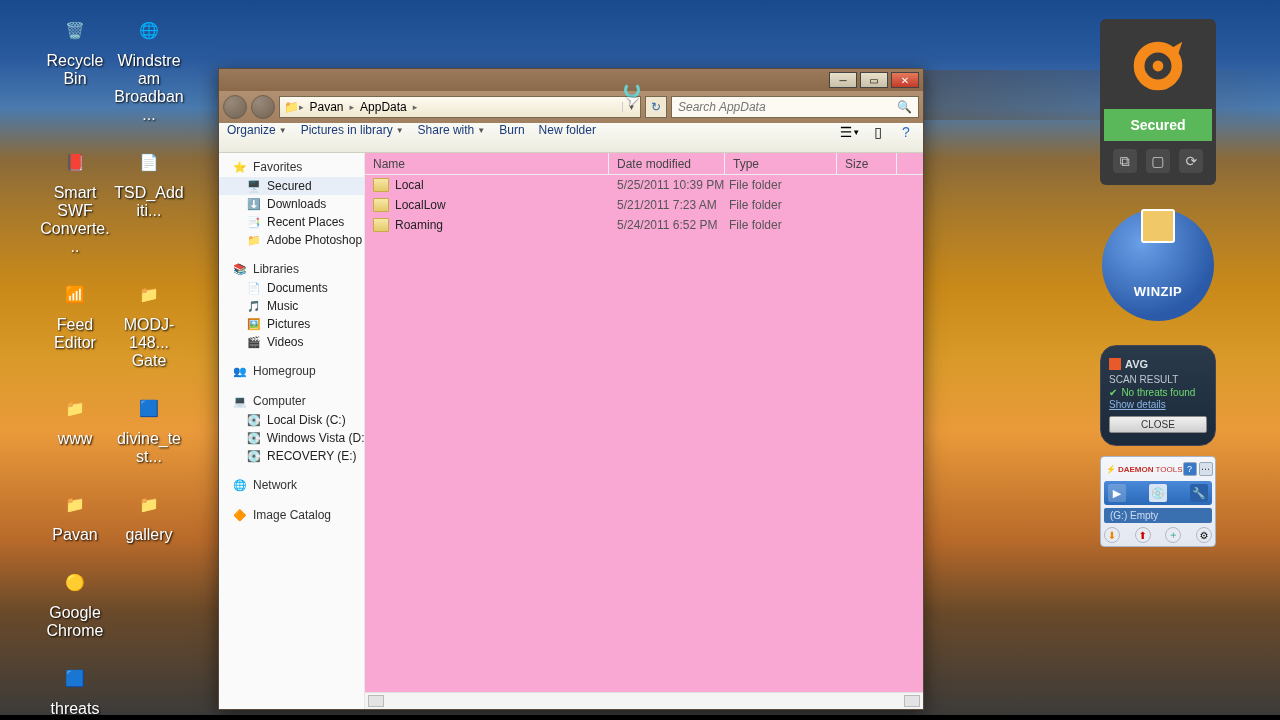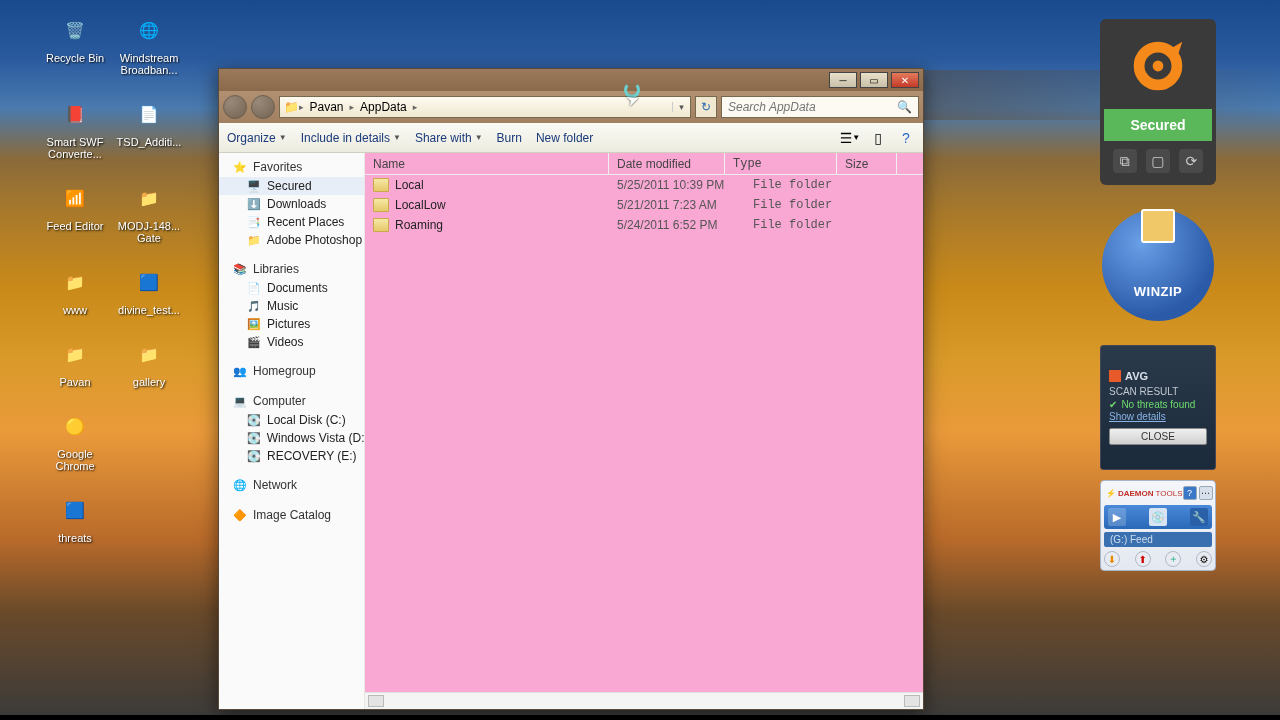--- a/index.html
+++ b/index.html
@@ -18,21 +18,21 @@
   content: ""; position: absolute; top: 70px; left: 200px; right: 0; height: 50px;
   background: linear-gradient(90deg, transparent, #4a3a2a 20%, #5a4a3a 60%, transparent);
   opacity: 0.6;
 }
 .letterbox-bottom { position: absolute; bottom:0; left:0; right:0; height: 5px; background:#000; }
 
 
 .desktop-icons { position: absolute; top: 10px; left: 40px; width: 150px; }
 .dicon { width: 70px; display: inline-flex; flex-direction: column; align-items: center; margin-bottom: 18px; cursor: pointer; }
 .dicon .glyph { width: 40px; height: 40px; display:flex; align-items:center; justify-content:center; }
-.dicon .label { color: #fff; font-size: 11px; text-align: center; text-shadow: 1px 1px 2px #000; margin-top: 2px; word-wrap: break-word; width: 70px; }
+.dicon .label { color: #fff; font-size: 16px; text-align: center; text-shadow: 1px 1px 2px #000; margin-top: 2px; word-wrap: break-word; width: 70px; }
 .dgrid { display: grid; grid-template-columns: 70px 70px; gap: 0 4px; }
 
 
 .explorer {
   position: absolute; top: 68px; left: 218px; width: 706px; height: 642px;
   background: #fff; border: 1px solid #5a4a3a; box-shadow: 0 4px 18px rgba(0,0,0,.5);
   display: flex; flex-direction: column;
 }
 .titlebar {
   height: 22px; background: linear-gradient(#9a7a5a,#8a6a4a);
@@ -49,51 +49,51 @@
 }
 .navbtn { width:24px; height:24px; border-radius:50%; background: radial-gradient(circle at 30% 30%, #888,#444); border:1px solid #333; cursor:pointer; }
 .navbtn.dis { opacity:.5; }
 .addr {
   flex:1; height:22px; background: linear-gradient(#fefaf0,#f0e8d0); border:1px solid #76694e; display:flex; align-items:center; font-size:12px; padding-left:4px;
 }
 .addr .crumb { padding: 0 6px; cursor:pointer; }
 .addr .sep { color:#666; font-size:9px; }
 .addr-drop { width:18px; text-align:center; color:#555; cursor:pointer; font-size:9px; border-left:1px solid #ccc; }
 .refresh { width:22px; height:22px; background:#f0e8d0; border:1px solid #76694e; display:flex;align-items:center;justify-content:center; font-size:12px; color:#2a6aaa; cursor:pointer;}
-.searchbox { width:198px; height:22px; background:#fcfaf2; border:1px solid #76694e; display:flex; align-items:center; padding:0 6px; }
+.searchbox { width:248px; height:22px; background:#fcfaf2; border:1px solid #76694e; display:flex; align-items:center; padding:0 6px; }
 .searchbox input { border:0; outline:0; flex:1; font-size:12px; font-style:italic; color:#888; background:transparent; }
 .searchbox .sicon { color:#5a7aaa; font-size:12px; }
 
 .toolbar {
   height:30px; background: linear-gradient(#fafaf6,#ecece0); border-bottom:1px solid #d0d0c0;
-  display:flex; align-items:center; padding: 0 8px; gap: 14px; font-size:12px;
+  display:flex; align-items:flex-start; padding: 0 8px; gap: 14px; font-size:12px;
 }
 .tdrop { color:#1a3a7a; cursor:pointer; display:flex; align-items:center; gap:3px;}
 .tdrop .arr{ font-size:8px; color:#555;}
 .spacer{flex:1;}
 .tool-icons{ display:flex; gap:10px; align-items:center;}
 .ti{ width:18px;height:18px;cursor:pointer; display:flex;align-items:center;justify-content:center; font-size:14px;}
 
 .body { flex:1; display:flex; min-height:0; }
 .navpane { width:146px; background:#fafafa; border-right:1px solid #e8e8e0; overflow:auto; padding: 4px 0 10px 0; font-size:12px; }
 .navgroup { margin-bottom: 10px; }
 .navhead { padding: 3px 6px 3px 14px; color:#333; display:flex; align-items:center; gap:6px; cursor:pointer;}
 .navitem { padding: 2px 6px 2px 28px; color:#222; display:flex; align-items:center; gap:6px; cursor:pointer; white-space:nowrap; overflow:hidden; text-overflow:ellipsis;}
 .navitem.sel { background:#e8eef8; }
 .nicon { width:14px; height:14px; display:inline-flex; align-items:center; justify-content:center; font-size:11px;}
 
 .content { flex:1; display:flex; flex-direction:column; background:#f9a8d4; }
 .colhead { height:22px; border-bottom:1px solid #ececec; display:flex; align-items:center; font-size:12px; color:#444; }
 .colhead div { padding:0 8px; border-right:1px solid #f0f0f0; height:100%; display:flex; align-items:center; }
-.c-name{width:244px;} .c-date{width:116px;} .c-type{width:112px;font-family:Liberation Mono, monospace;} .c-size{width:60px;}
+.c-name{width:244px;} .c-date{width:116px;} .c-type{width:112px;} .c-size{width:60px;}
 .rows { flex:1; overflow:auto; }
 .row { display:flex; align-items:center; height:20px; font-size:12px; color:#222; cursor:pointer; }
 .row .c-name{ display:flex;align-items:center; gap:6px; padding-left:8px;}
 .row .c-date{ padding-left:8px; color:#555;}
-.row .c-type{ padding-left:4px; color:#555;margin-left:24px;}
+.row .c-type{ padding-left:4px; color:#555;}
 .fgly{ width:16px;height:14px; background:linear-gradient(#f7e8a6,#e5c96a); border:1px solid #c8aa4a; border-radius:1px;}
 .hscroll{ height:17px; border-top:1px solid #e0e0e0; background:#f4f4f4; position:relative;}
 .hscroll::before{content:"";position:absolute;left:3px;top:2px;bottom:2px;width:14px;background:#e4e4e4;border:1px solid #bbb;}
 .hscroll::after{content:"";position:absolute;right:3px;top:2px;bottom:2px;width:14px;background:#e4e4e4;border:1px solid #bbb;}
 
 .status { height:42px; border-top:1px solid #dcdccc; background:linear-gradient(#f8f8f2,#eeeee4); display:flex; align-items:center; padding:0 12px; gap:14px; font-size:12px; color:#3a5a8a;}
 .status .big{ width:34px;height:30px; background:linear-gradient(#f0f0ec,#e0e0d8); border:1px solid #ccc; transform: skewX(-8deg);}
 
 
 .gadgets { position:absolute; right:64px; top:19px; width:116px; display:flex; flex-direction:column; gap:10px; }
@@ -101,21 +101,21 @@
 .avast .logo{ height:86px; display:flex;align-items:center;justify-content:center;}
 .avast .logo svg{ width:54px;height:54px;}
 .avast .sec{ background:#5ab85a; color:#fff; text-align:center; padding:8px 0; font-weight:bold; font-size:14px;}
 .avast .btns{ display:flex; justify-content:space-around; padding:8px 4px;}
 .avast .b{ width:24px;height:24px; background:#4a4a4a; border-radius:4px; cursor:pointer; display:flex;align-items:center;justify-content:center; color:#ccc; font-size:14px;}
 
 .winzip{ height:140px; display:flex;align-items:center;justify-content:center;}
 .winzip .disk{ width:112px;height:112px; border-radius:50%; background:radial-gradient(circle at 35% 30%, #6aa0e8,#2a5aa8 70%); display:flex;justify-content:center; color:#fff; font-size:10px; position:relative;}
 .winzip .txt{ position:absolute; bottom:22px; font-weight:bold; font-size:13px; letter-spacing:.5px;}
 
-.avg { background:linear-gradient(#2a3a4a,#1a2a3a); border:1px solid #445; border-radius:3px; padding:24px 8px; font-size:11px; color:#d8e0e8;}
+.avg { background:linear-gradient(#2a3a4a,#1a2a3a); border:1px solid #445; border-radius:16px; padding:12px 8px; font-size:11px; color:#d8e0e8;}
 .avg .hd{ display:flex;align-items:center; gap:4px; font-weight:bold;}
 .avg .hd .sq{ width:12px;height:12px;background:#e85a2a;}
 .avg .sr{ font-size:10px; margin-top:4px; color:#c0c8d0;}
 .avg .ok{ color:#6eda6e; font-size:10px; margin-top:2px; display:flex; gap:4px; align-items:center;}
 .avg a{ color:#8ab4e8; font-size:10px; text-decoration:underline;}
 .avg .closebtn{ margin-top:6px; background:linear-gradient(#f0f0f0,#d0d0d0); color:#333; text-align:center; font-size:10px; padding:2px 0; border:1px solid #888; border-radius:2px; cursor:pointer;}
 
 .daemon{ background:linear-gradient(#f4f6fa,#e4e8f0); border:1px solid #a8b4c8; border-radius:4px; padding:3px; font-size:10px;}
 .daemon .dh{ display:flex; justify-content:space-between; align-items:center; padding:2px;}
 .daemon .logo2{ color:#c03028; font-weight:bold; font-size:8px; display:flex;align-items:center;gap:2px;}
@@ -215,21 +215,21 @@
       <input placeholder="Search AppData" style="">
       <span class="sicon">🔍</span>
     </div>
   </div>
   <div class="toolbar">
     <div class="tdrop">
         <span>Organize</span>
         <span class="arr">▼</span>
       </div>
     <div class="tdrop">
-        <span>Include in details</span>
+        <span>Pictures in library</span>
         <span class="arr">▼</span>
       </div>
     <div class="tdrop">
         <span>Share with</span>
         <span class="arr">▼</span>
       </div>
     <div class="tdrop">
         <span>Burn</span>
       </div>
     <div class="tdrop">
@@ -411,21 +411,21 @@
       <div class="hicons">
         <div class="hi blue">?</div>
         <div class="hi">⋯</div>
       </div>
     </div>
     <div class="mid">
       <div class="mi">▶</div>
       <div class="mi" style="background:#d8e4f4;color:#346">💿</div>
       <div class="mi" style="background:#2a60a8">🔧</div>
     </div>
-    <div class="lbl">(G:) Feed</div>
+    <div class="lbl">(G:) Empty</div>
     <div class="ft">
       <div class="fi" style="color:#e68a00">⬇</div>
       <div class="fi" style="color:#c00">⬆</div>
       <div class="fi" style="color:#2a8">＋</div>
       <div class="fi">⚙</div>
     </div>
   </div>
 </div>
 
 <div class="cursor">

